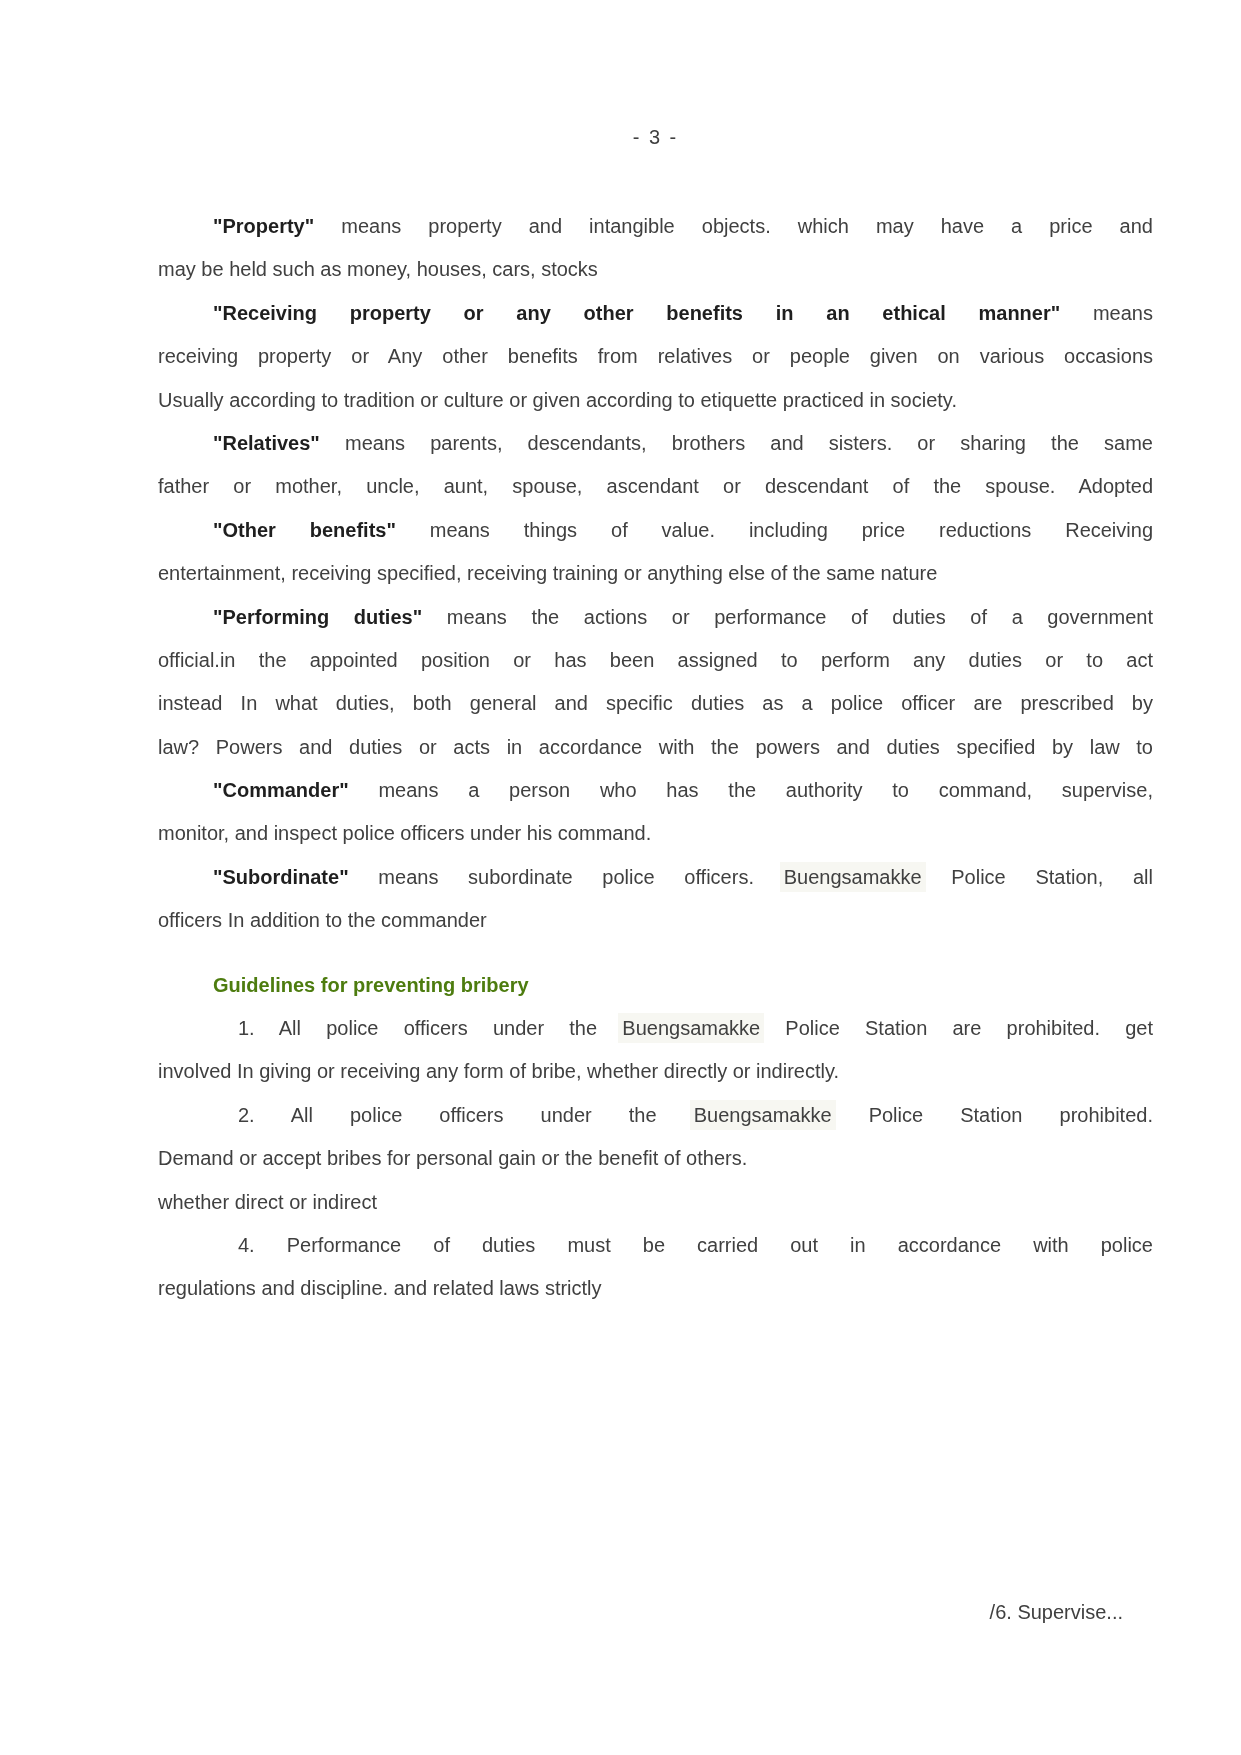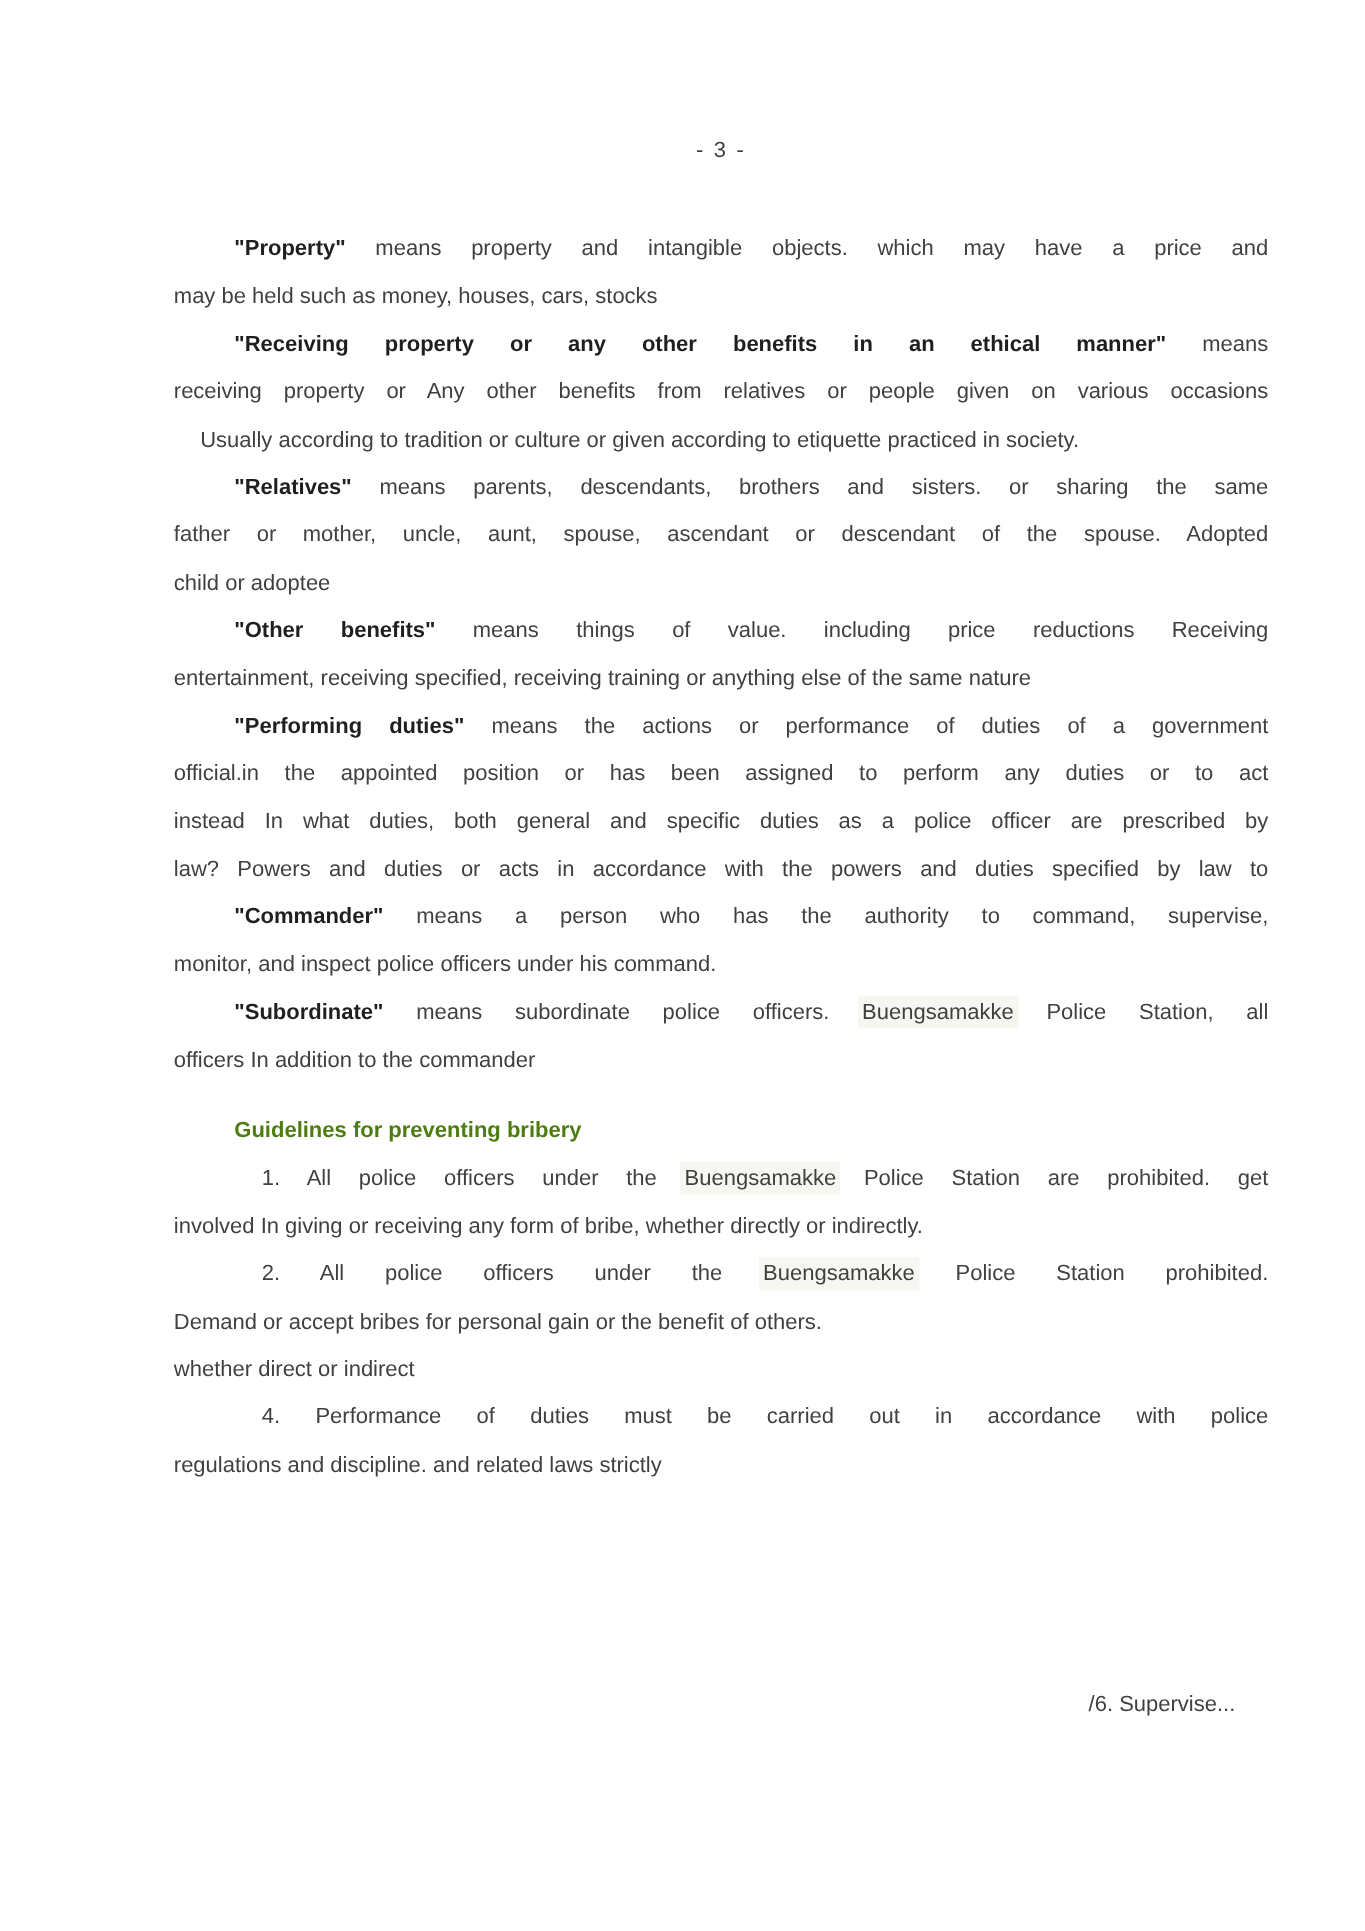--- a/index.html
+++ b/index.html
@@ -36,45 +36,44 @@
     text-align-last: left;
     text-justify: inter-word;
     white-space: normal;
   }
   .line.just { text-align-last: justify; }
   .seg { font-weight: inherit; }
   .seg.bold { font-weight: bold; color: #1f1f1f; }
   .heading { font-weight: bold; color: #4d7c0f; }
   .footer-note {
     position: absolute;
-    top: 1528px;
+    top: 1591px;
     left: 158px;
     width: 995px;
     box-sizing: border-box;
     padding-right: 30px;
     text-align: right;
     font-size: 20px;
     line-height: 43px;
   }
 </style>
 </head>
 <body>
 
 <div class="page" style="color: rgb(64, 64, 64); background: rgb(255, 255, 255);">
   <div class="page-number">- 3 -</div>
 
   <div class="doc-body">
       <div class="line just" style="padding-left: 55px;"><span class="seg bold">"Property"</span><span class="seg"> means property and intangible objects. which may have a price and</span></div>
       <div class="line" style="padding-left: 0px;"><span class="seg">may be held such as money, houses, cars, stocks</span></div>
       <div class="line just" style="padding-left: 55px;"><span class="seg bold">"Receiving property or any other benefits in an ethical manner"</span><span class="seg"> means</span></div>
       <div class="line just" style="padding-left: 0px;"><span class="seg">receiving property or Any other benefits from relatives or people given on various occasions</span></div>
-      <div class="line" style="padding-left: 0px; margin-left: 24px;"><span class="seg">Usually according to tradition or culture or given according to etiquette practiced in society.</span></div>
+      <div class="line" style="padding-left: 0px;"><span class="seg">Usually according to tradition or culture or given according to etiquette practiced in society.</span></div>
       <div class="line just" style="padding-left: 55px;"><span class="seg bold">"Relatives"</span><span class="seg"> means parents, descendants, brothers and sisters. or sharing the same</span></div>
       <div class="line just" style="padding-left: 0px;"><span class="seg">father or mother, uncle, aunt, spouse, ascendant or descendant of the spouse. Adopted</span></div>
-      <div class="line" style="padding-left: 0px;"><span class="seg">child or adoptee</span></div>
       <div class="line just" style="padding-left: 55px;"><span class="seg bold">"Other benefits"</span><span class="seg"> means things of value. including price reductions Receiving</span></div>
       <div class="line" style="padding-left: 0px;"><span class="seg">entertainment, receiving specified, receiving training or anything else of the same nature</span></div>
       <div class="line just" style="padding-left: 55px;"><span class="seg bold">"Performing duties"</span><span class="seg"> means the actions or performance of duties of a government</span></div>
       <div class="line just" style="padding-left: 0px;"><span class="seg">official.in the appointed position or has been assigned to perform any duties or to act</span></div>
       <div class="line just" style="padding-left: 0px;"><span class="seg">instead In what duties, both general and specific duties as a police officer are prescribed by</span></div>
       <div class="line just" style="padding-left: 0px;"><span class="seg">law? Powers and duties or acts in accordance with the powers and duties specified by law to</span></div>
       <div class="line just" style="padding-left: 55px;"><span class="seg bold">"Commander"</span><span class="seg"> means a person who has the authority to command, supervise,</span></div>
       <div class="line" style="padding-left: 0px;"><span class="seg">monitor, and inspect police officers under his command.</span></div>
       <div class="line just" style="padding-left: 55px;"><span class="seg bold">"Subordinate"</span><span class="seg"> means subordinate police officers. </span><span class="seg hl" style="background: rgb(247, 247, 242); box-shadow: rgb(247, 247, 242) 0px 0px 0px 4px;">Buengsamakke</span><span class="seg"> Police Station, all</span></div>
       <div class="line" style="padding-left: 0px;"><span class="seg">officers In addition to the commander</span></div>

